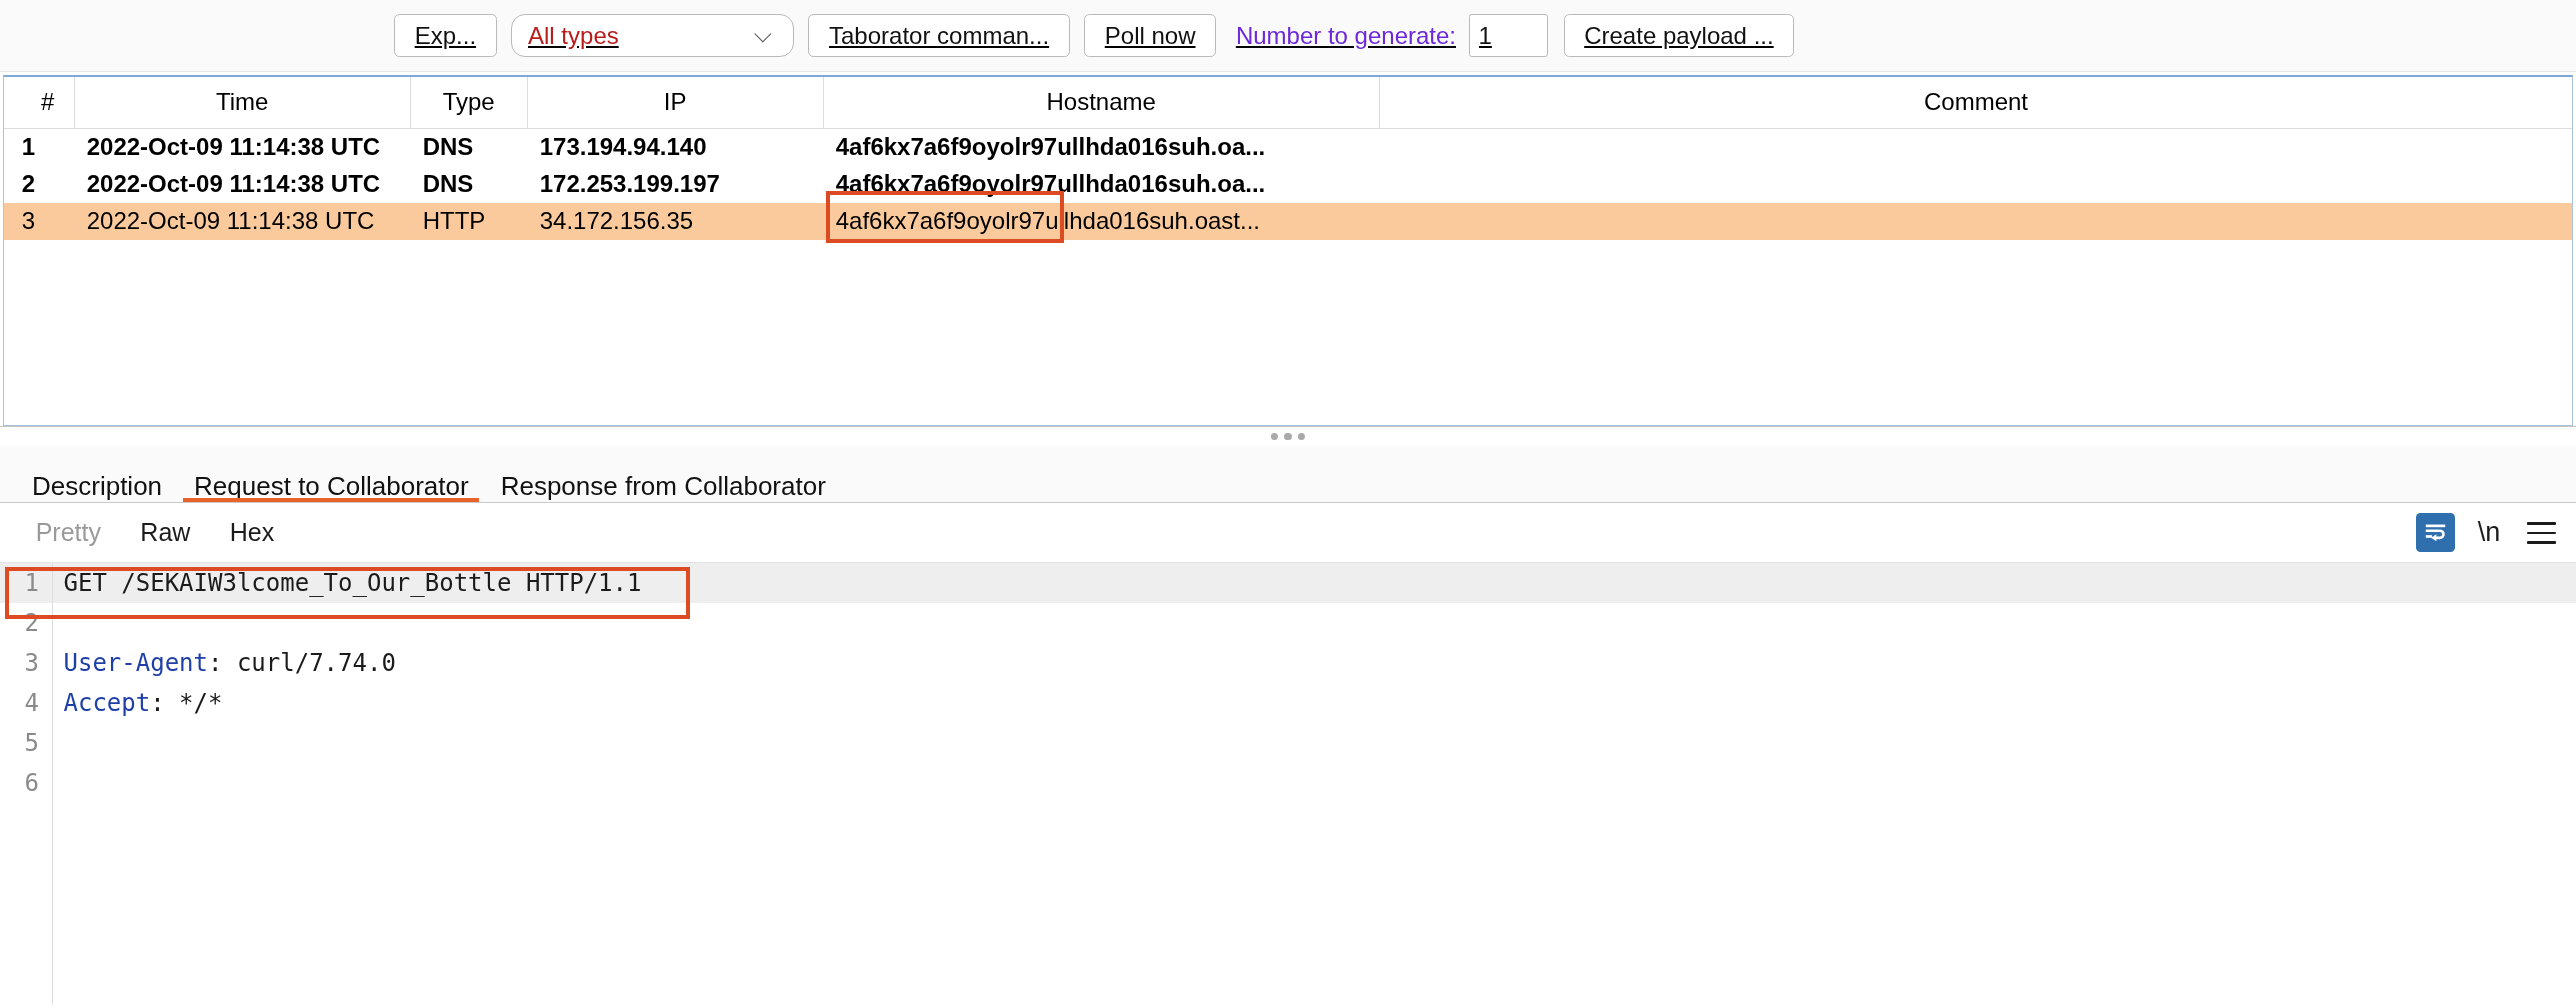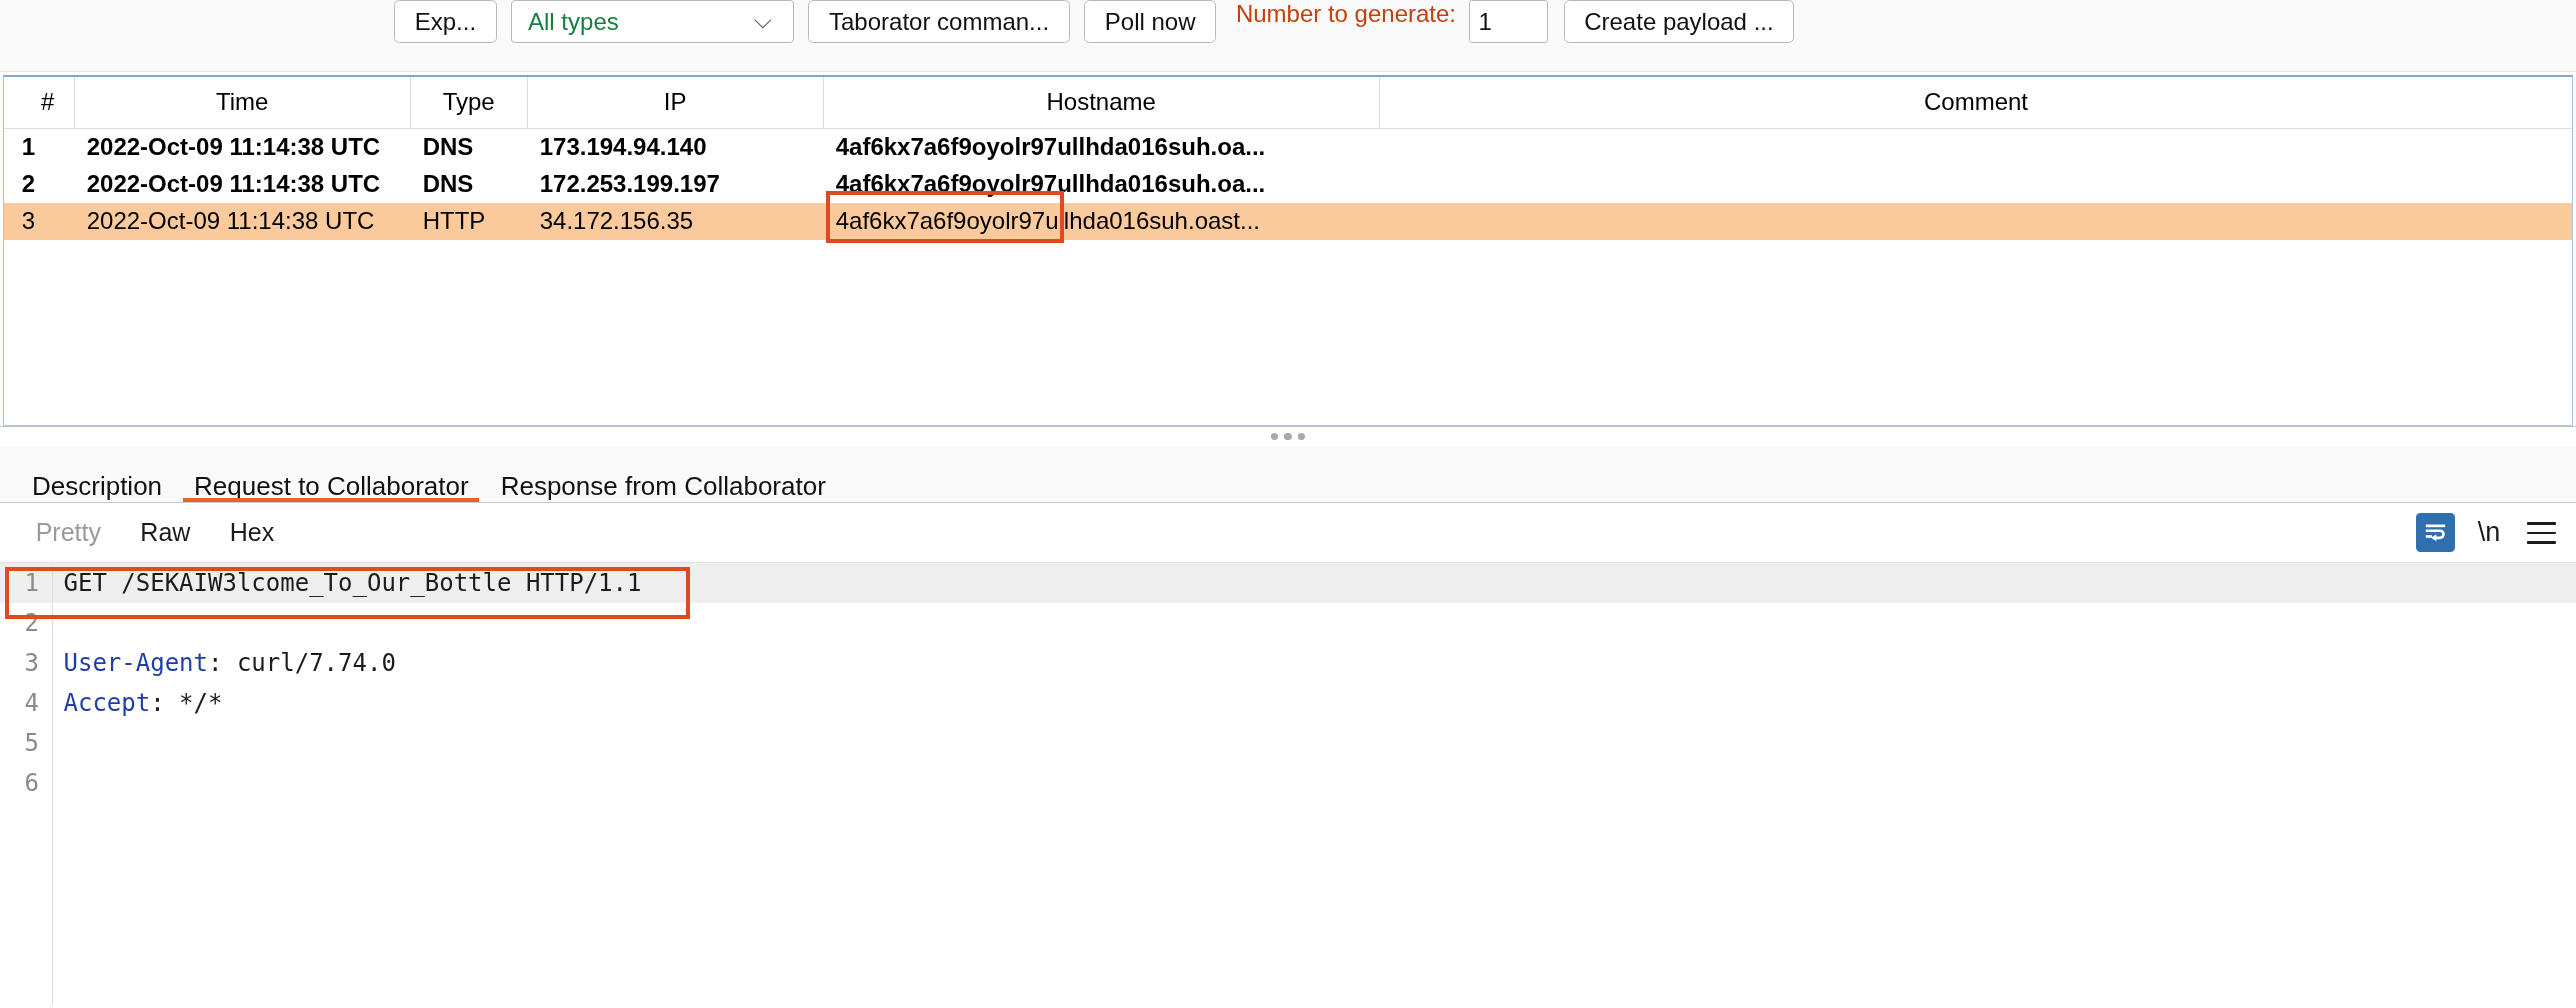--- a/index.html
+++ b/index.html
@@ -15,23 +15,24 @@
     overflow: hidden;
     position: relative;
   }
 
   
   .toolbar {
     height: 72px;
     background: #fafafa;
     border-bottom: 0.9px solid #e6e6e6;
     display: flex;
-    align-items: flex-start;
+    align-items: center;
     padding-left: 394px;
     box-sizing: border-box;
+    text-decoration: underline;
   }
   .tb-btn {
     height: 43px;
     background: #ffffff;
     border: 0.9px solid #b9b9b9;
     border-radius: 5.4px;
     font-family: "Liberation Sans", sans-serif;
     font-size: 24px;
     color: #111111;
     padding: 0 19.7px;
@@ -41,23 +42,23 @@
     justify-content: center;
     box-sizing: border-box;
     white-space: nowrap;
     cursor: pointer;
   }
   .tb-select {
     height: 43px;
     width: 283px;
     background: #ffffff;
     border: 0.9px solid #b9b9b9;
-    border-radius: 4px;
-    font-size: 24px;
-    color: #15803d;
+    border-radius: 14px;
+    font-size: 24px;
+    color: #b91c1c;
     padding: 0 14.3px 0 16px;
     margin-right: 14.3px;
     display: flex;
     align-items: center;
     justify-content: space-between;
     box-sizing: border-box;
     cursor: pointer;
   }
   .chev {
     display: inline-block;
@@ -70,21 +71,21 @@
     content: "";
     position: absolute;
     left: 1.8px; top: 1.8px;
     width: 10.7px; height: 10.7px;
     border-right: 1.8px solid #555;
     border-bottom: 1.8px solid #555;
     transform: rotate(45deg);
   }
   .tb-label {
     font-size: 24px;
-    color: #c2410c;
+    color: #6d28d9;
     margin-right: 12.5px;
     margin-left: 5.4px;
     white-space: nowrap;
   }
   .tb-input {
     height: 43px;
     width: 79px;
     background: #ffffff;
     border: 0.9px solid #b9b9b9;
     border-radius: 2.7px;

